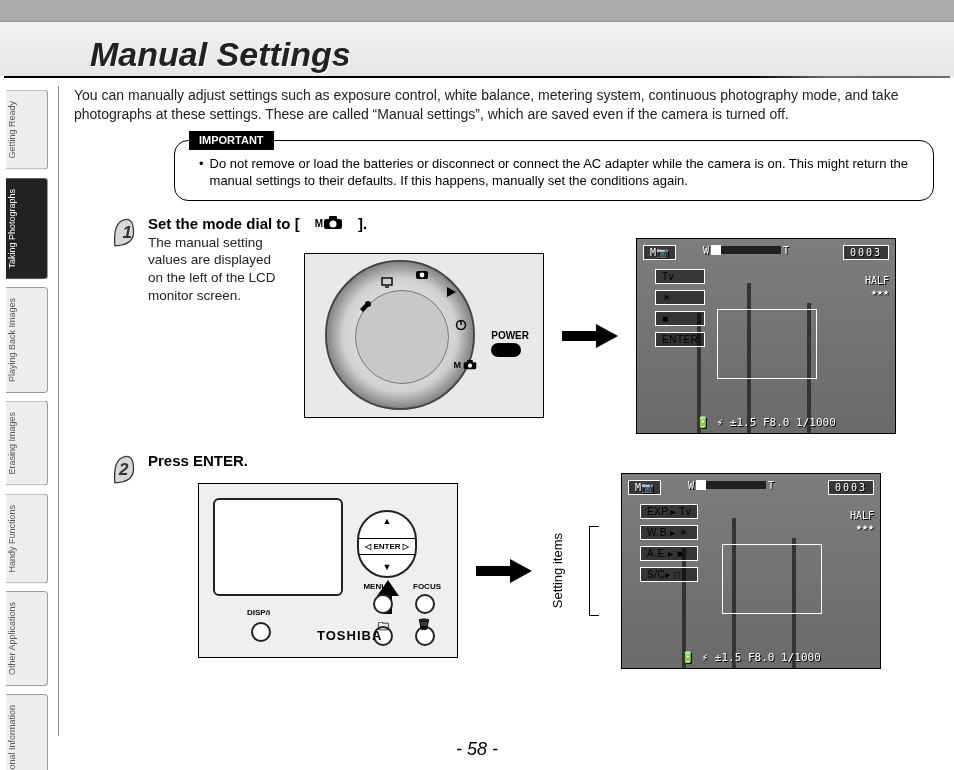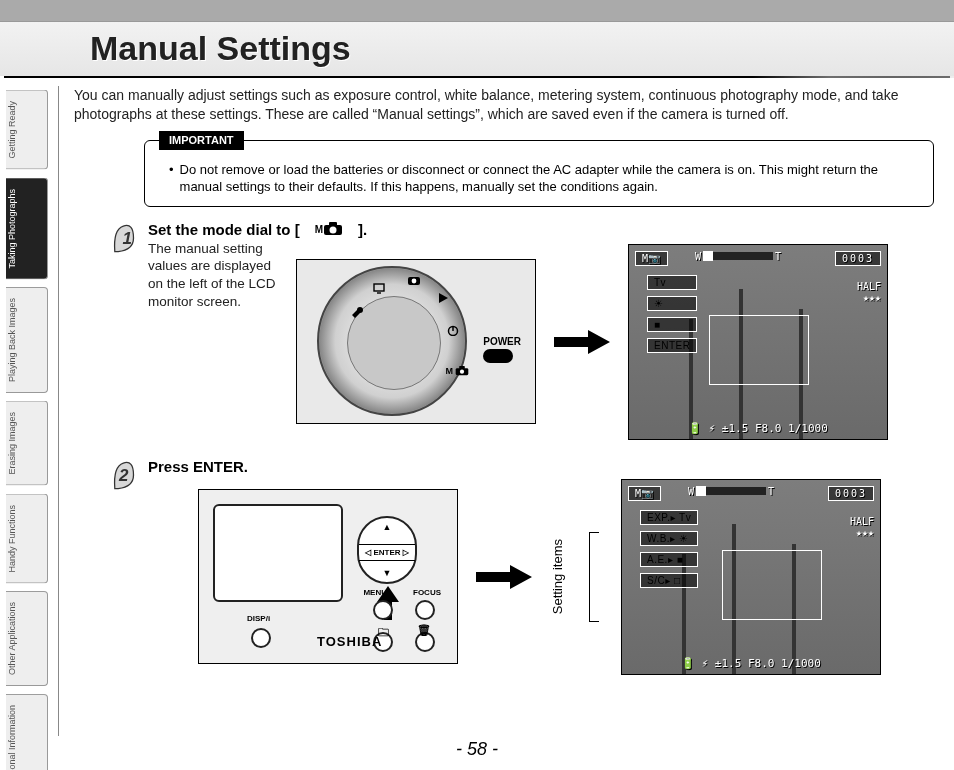--- a/index.html
+++ b/index.html
@@ -21,23 +21,24 @@
     position: relative;
     height: 54px;
     background: linear-gradient(#f2f2f2, #e6e6e6);
     padding-left: 90px;
     display: flex;
     align-items: flex-end;
   }
   .title-band h1 {
     font-size: 34px;
     font-weight: bold;
+    font-style: italic;
     color: #222;
     text-shadow: 1px 1px 0 #fff;
-    padding-bottom: 8px;
+    padding-bottom: 2px;
   }
   .title-underline {
     height: 2px;
     background: #000;
     margin: 0 4px 0 4px;
   }
   .left-tabs {
     position: absolute;
     left: 6px;
     top: 90px;
@@ -75,26 +76,26 @@
     background: #888;
   }
   .intro {
     font-size: 14px;
     line-height: 1.35;
     color: #222;
     margin-left: 10px;
     margin-bottom: 16px;
   }
   .important-box {
-    margin-left: 80px;
+    margin-left: 110px;
     margin-right: 4px;
     border: 1.5px solid #000;
-    border-radius: 6px;
+    border-radius: 14px;
     position: relative;
-    padding: 20px 14px 10px 24px;
+    padding: 14px 14px 10px 24px;
     font-size: 13px;
     line-height: 1.35;
     margin-bottom: 14px;
   }
   .important-label {
     position: absolute;
     top: -10px;
     left: 14px;
     background: #000;
     color: #fff;
@@ -271,21 +272,21 @@
         <span class="camera-icon">
           <span style="font-size:10px; vertical-align:sub;">M</span>
           <svg width="20" height="14" viewBox="0 0 20 14">
               <rect x="1" y="3" width="18" height="10" rx="2" fill="#000"></rect>
               <rect x="6" y="0" width="8" height="4" rx="1" fill="#000"></rect>
               <circle cx="10" cy="8" r="3.5" fill="#fff"></circle>
             </svg>
         </span>
         <span> ].</span>
       </div>
-      <div style="display:flex; align-items:flex-start; gap:8px;">
+      <div style="display:flex; align-items:flex-start; gap:16px;">
         <p class="step-desc" style="width:140px;">The manual setting values are displayed on the left of the LCD monitor screen.</p>
         <div class="figs">
 
           <div class="fig dial-fig">
             <div class="dial">
               <div class="dial-inner"></div>
               <div class="dial-mark" style="right:-4px; top:98px; display:flex; align-items:center; gap:2px;">
                  <span style="font-size:9px;">M</span>
                  <svg width="14" height="10" viewBox="0 0 20 14">
                     <rect x="1" y="3" width="18" height="10" rx="2" fill="#000"></rect>

